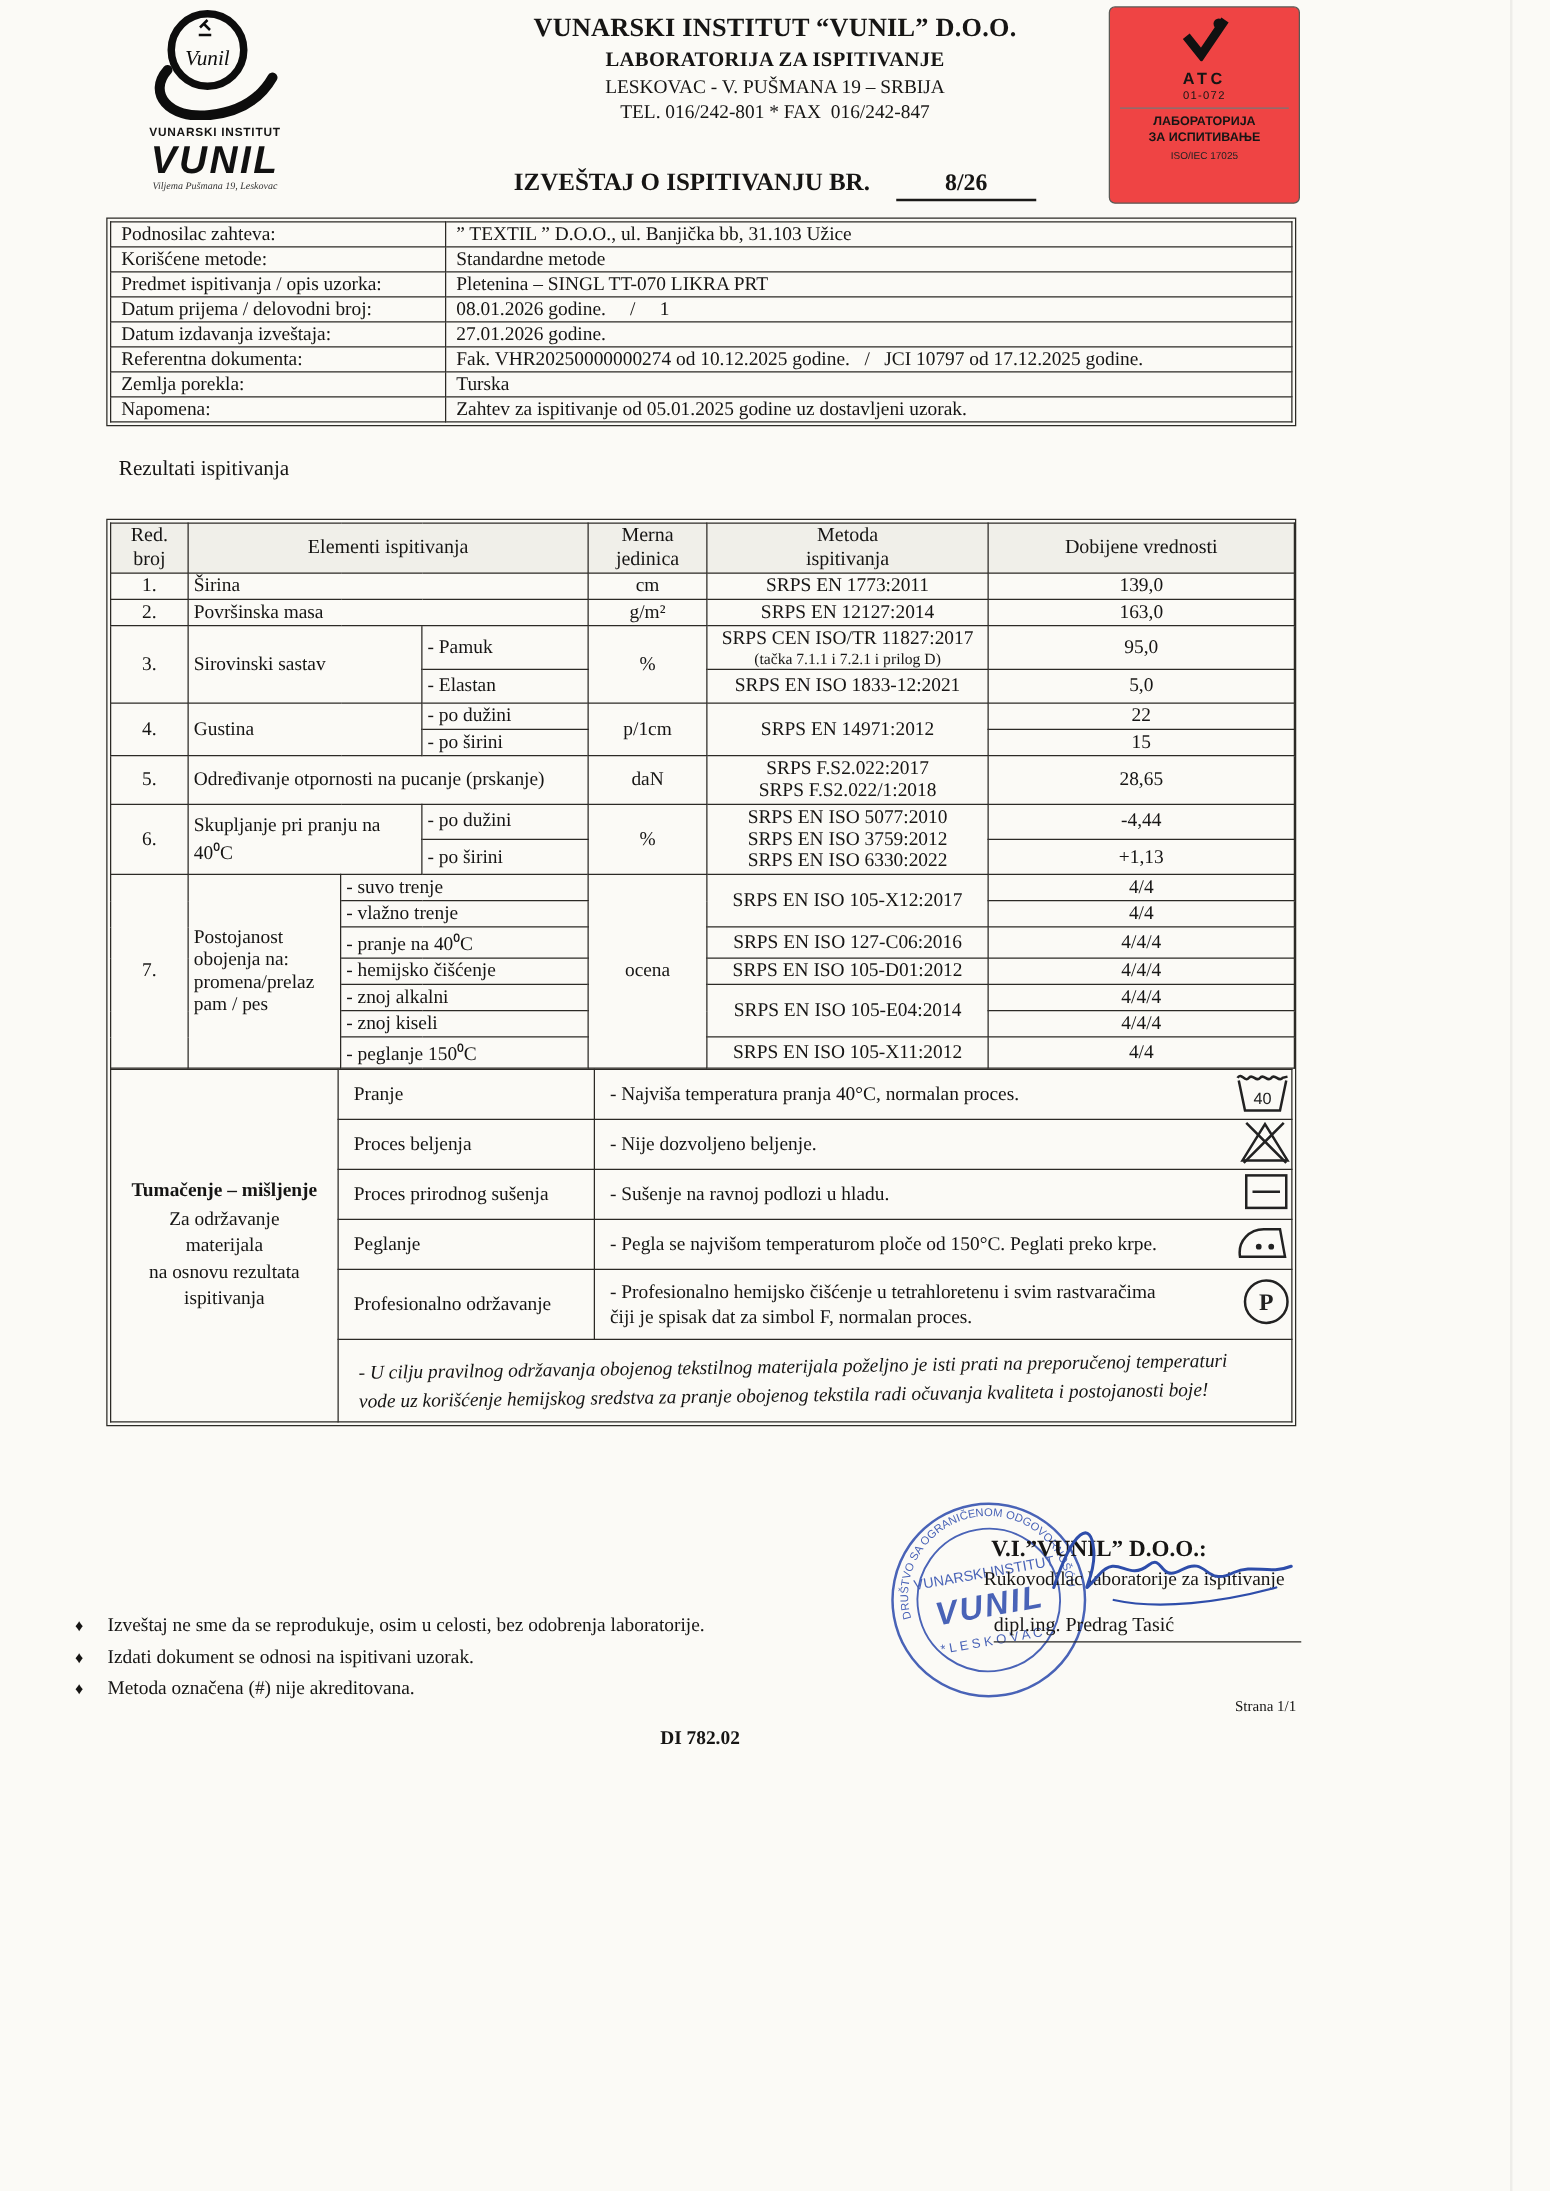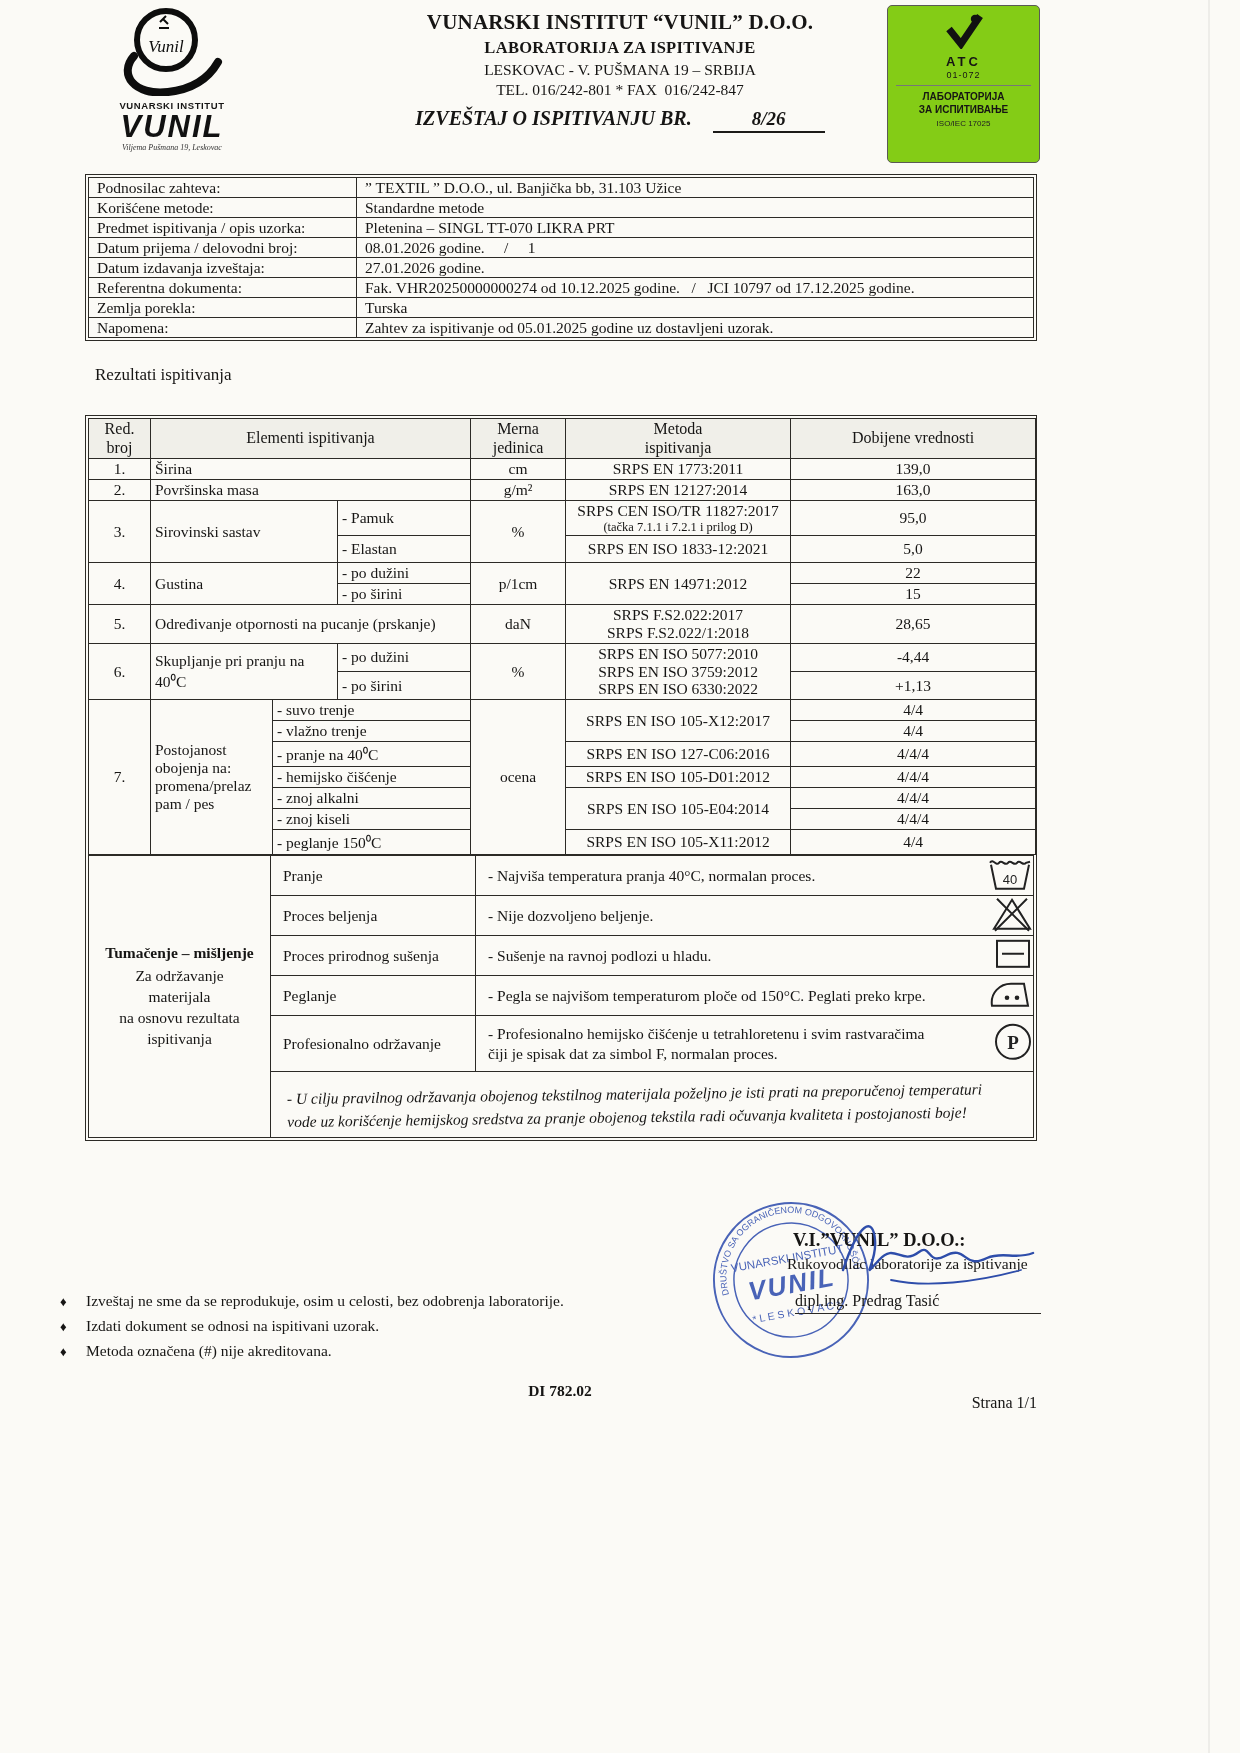--- a/index.html
+++ b/index.html
@@ -17,23 +17,23 @@
   .header{position:relative;height:162px;}
   .logo-block{position:absolute;left:92px;top:4px;width:160px;text-align:center;}
   .logo-caption{font-family:"Liberation Sans",sans-serif;font-size:9.5px;font-weight:bold;letter-spacing:.6px;margin-top:0;}
   .logo-brand{font-family:"Liberation Sans",sans-serif;font-size:31px;font-weight:bold;font-style:italic;letter-spacing:2px;line-height:1.0;color:#111;}
   .logo-sub{font-size:8px;font-style:italic;margin-top:1px;color:#333;}
   .head-center{width:640px;margin:0 auto;text-align:center;padding-top:10px;}
   .org{font-size:21px;font-weight:bold;letter-spacing:.2px;}
   .lab{font-size:16.5px;font-weight:bold;margin-top:3px;letter-spacing:.3px;}
   .addr{font-size:15.5px;margin-top:3px;}
   .tel{font-size:15.5px;margin-top:2px;white-space:pre-wrap;}
-  .report-line{margin-top:8px;font-size:20px;font-weight:bold;font-style:italic;}
+  .report-line{margin-top:36px;font-size:20px;font-weight:bold;}
   .rn{display:inline-block;min-width:112px;border-bottom:2px solid #1b1a18;margin-left:16px;padding:0 10px 1px 10px;font-size:19px;}
-  .badge{position:absolute;right:200px;top:5px;width:153px;height:158px;border:1.5px solid #5a5a55;border-radius:5px;background:#84cc16;text-align:center;padding-top:5px;}
+  .badge{position:absolute;right:200px;top:5px;width:153px;height:158px;border:1.5px solid #5a5a55;border-radius:5px;background:#ef4444;text-align:center;padding-top:5px;}
   .b-name{font-family:"Liberation Sans",sans-serif;font-size:13px;font-weight:bold;letter-spacing:3px;margin-top:1px;}
   .b-code{font-family:"Liberation Sans",sans-serif;font-size:9px;letter-spacing:1px;margin-top:1px;}
   .b-sep{border-top:1px solid #777;margin:5px 8px 5px 8px;}
   .b-l1,.b-l2{font-family:"Liberation Sans",sans-serif;font-size:10px;font-weight:bold;line-height:1.25;}
   .b-l3{font-family:"Liberation Sans",sans-serif;font-size:8px;margin-top:3px;color:#222;}
 
   
   .dblwrap{border:1px solid #2c2a26;padding:2px;background:transparent;}
   .info-wrap{margin:12px 0 0 85px;width:952px;}
   table{width:100%;border-collapse:collapse;table-layout:fixed;}
@@ -66,21 +66,21 @@
   .sig-cluster{position:absolute;left:665px;top:1192px;width:400px;height:170px;}
   .stamp{position:absolute;left:36px;top:2px;opacity:.92;transform:rotate(-10deg);}
   .sig-line1{position:absolute;left:128px;top:38px;font-size:18.5px;font-weight:bold;white-space:nowrap;}
   .sig-line2{position:absolute;left:122px;top:63px;font-size:15.5px;white-space:nowrap;}
   .sig-scrawl{position:absolute;left:170px;top:14px;}
   .sig-name{position:absolute;left:130px;top:100px;width:246px;border-bottom:1.5px solid #2a2824;font-size:16px;padding-bottom:3px;}
   .footnotes{position:absolute;left:60px;top:1292px;font-size:15.5px;}
   .fn{margin-bottom:7px;}
   .fn .diamond{display:inline-block;width:26px;font-size:13px;}
   .doc-code{position:absolute;left:85px;top:1382px;width:950px;text-align:center;font-weight:bold;font-size:15.5px;}
-  .page-label{position:absolute;right:203px;top:1394px;font-size:16px;}
+  .page-label{position:absolute;right:203px;top:1358px;font-size:12px;}
 </style>
 </head>
 <body>
 
 <div class="scan-edge"></div>
 
 <div class="header">
 
   <div class="logo-block">
     <svg width="128" height="92" viewBox="0 0 128 92">

